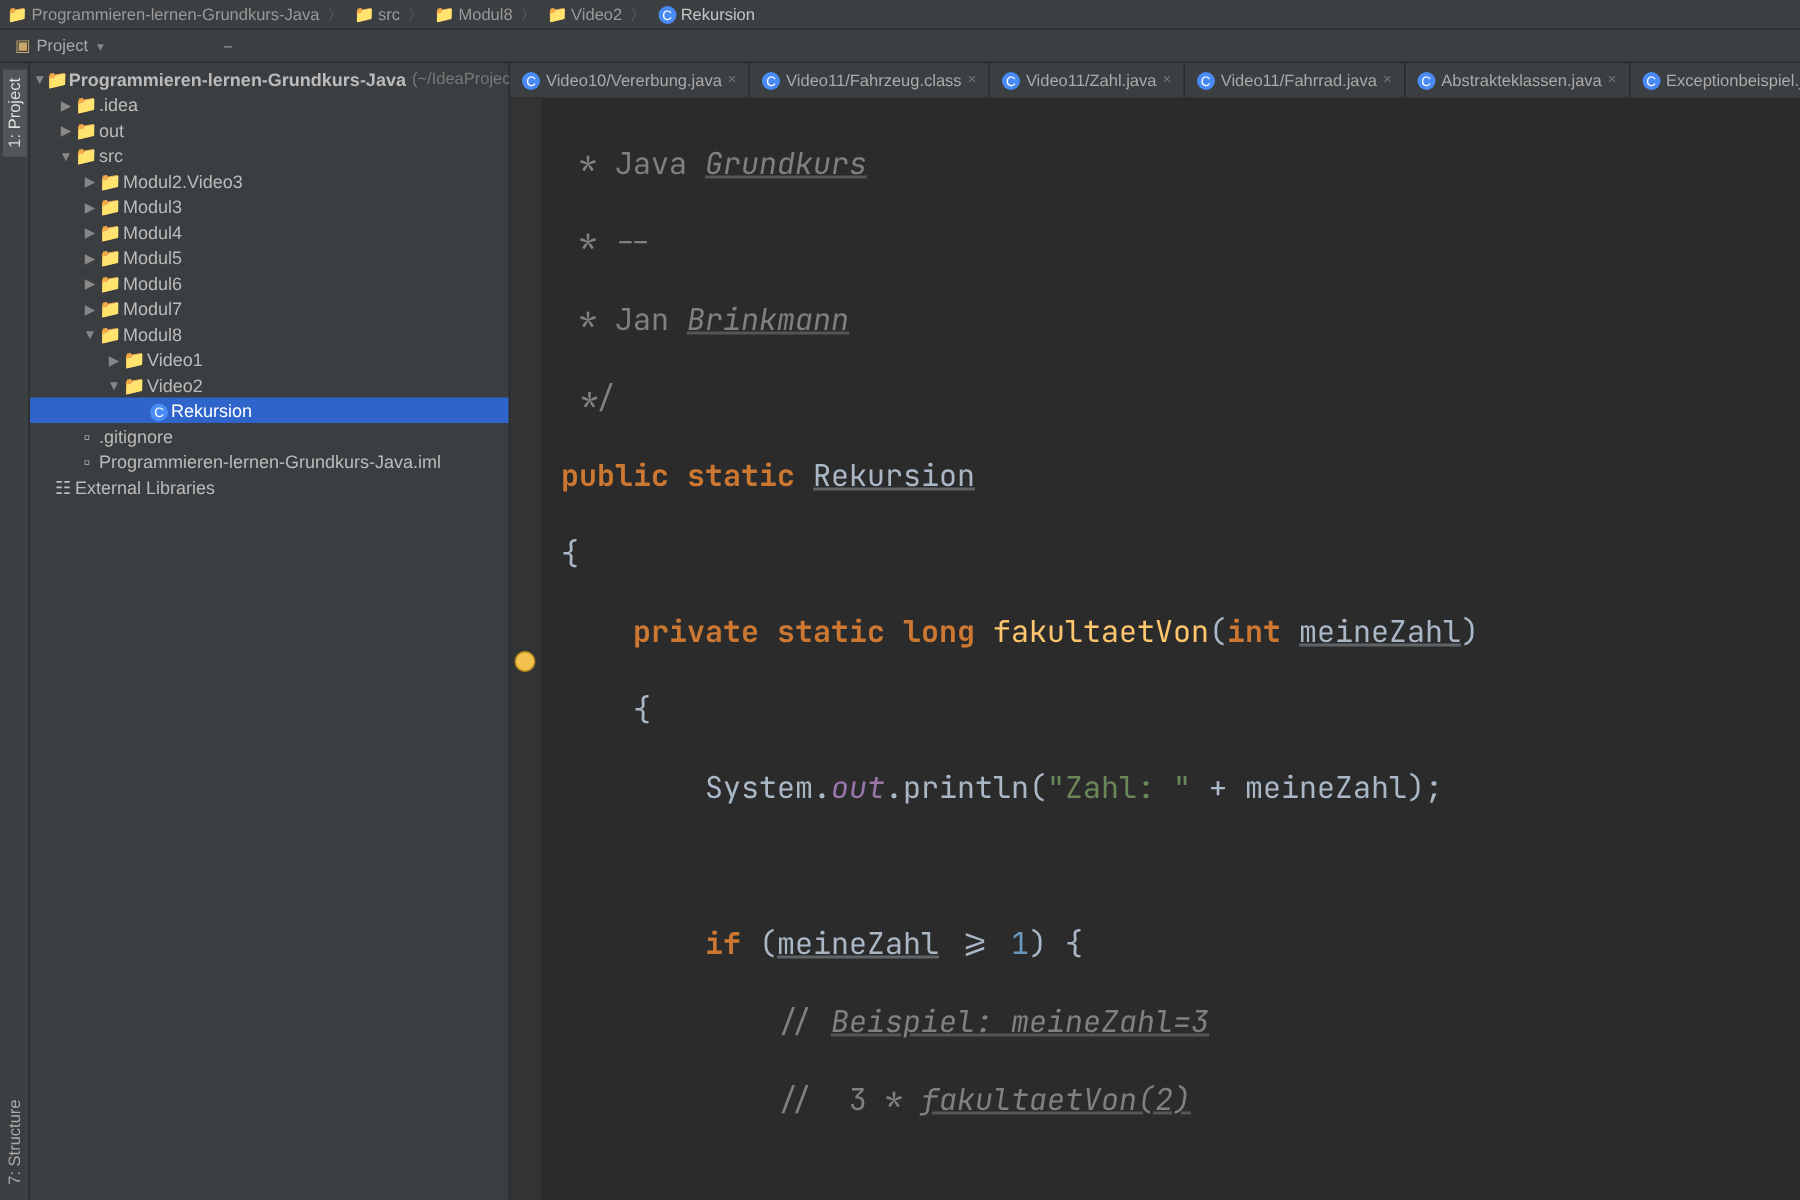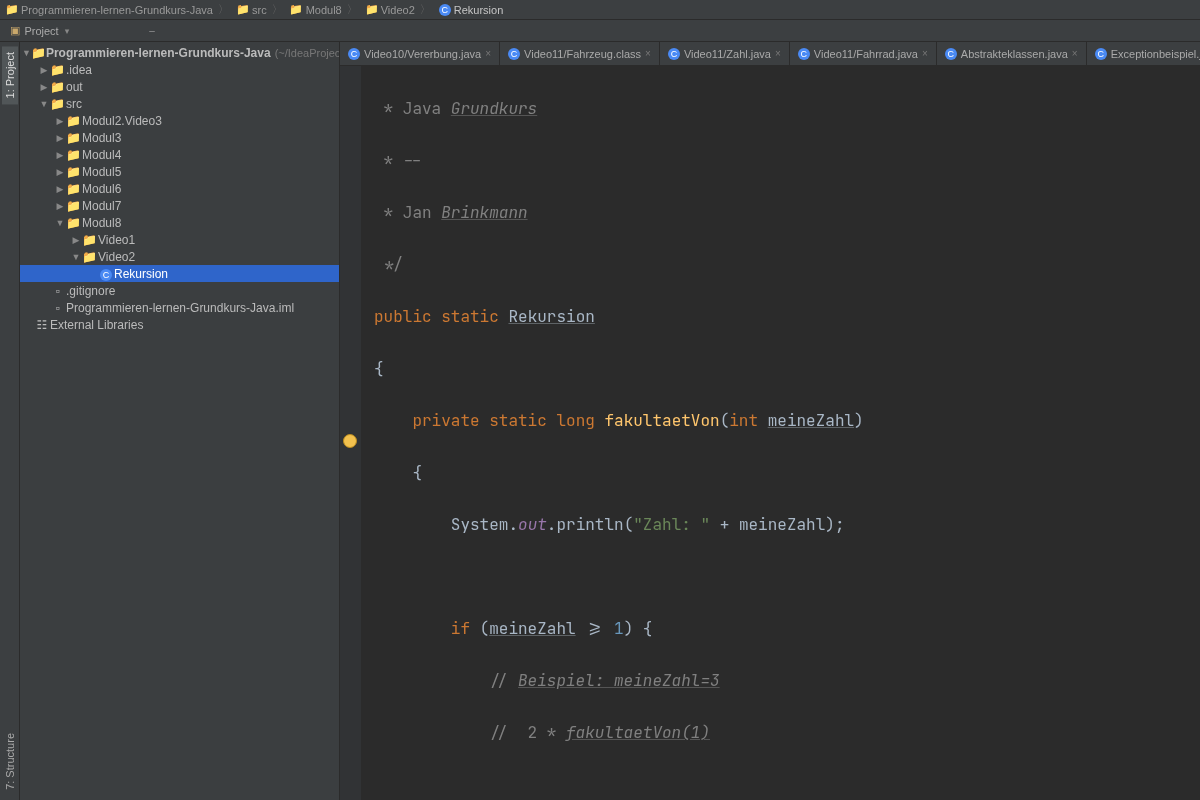--- a/index.html
+++ b/index.html
@@ -39,22 +39,22 @@
   .node .dim { color:#777; margin-left:4px; font-size:11px; }
 
   
   .editor { flex:1; display:flex; flex-direction:column; min-width:0; background:#2b2b2b; }
   .tabs { height:24px; background:#3c3f41; border-bottom:1px solid #2b2b2b; display:flex; align-items:stretch; overflow:hidden; }
   .tab { display:flex; align-items:center; gap:4px; padding:0 8px; font-size:11px; color:#aaa; border-right:1px solid #2b2b2b; cursor:pointer; }
   .tab .close { color:#777; font-size:10px; }
   .editor-body { flex:1; display:flex; min-height:0; }
   .gutter { width:22px; background:#313335; border-right:1px solid #2b2b2b; position:relative; }
   .bulb { position:absolute; left:3px; width:14px; height:14px; background:#f2c14e; border-radius:50%; border:1px solid #b98b1f; }
-  .code { flex:1; padding: 4px 12px 4px 12px; font-family: "JetBrains Mono","Consolas",monospace; font-size: 16px; line-height: 26px; color:#a9b7c6; white-space:pre; overflow:hidden; }
-  .c-kw { color:#cc7832; }
+  .code { flex:1; padding: 4px 12px 4px 12px; font-family: "JetBrains Mono","Consolas",monospace; font-size: 20px; line-height: 26px; color:#a9b7c6; white-space:pre; overflow:hidden; }
+  .c-kw { color:#cc7832;font-weight:bold; }
   .c-cls { color:#a9b7c6; text-decoration: underline; text-decoration-color:#5e6366; }
   .c-mthdef { color:#ffc66d;margin-top:20px; }
   .c-arg { color:#a9b7c6; text-decoration: underline; text-decoration-color:#5e6366;}
   .c-str { color:#6a8759; }
   .c-num { color:#6897bb; }
   .c-cm { color:#808080; }
   .c-cmi { color:#808080; font-style:italic; text-decoration: underline; text-decoration-color:#555;}
   .c-field { color:#9876aa; font-style:italic;}
   .line { display:block; height:26px; }
 </style>
@@ -239,21 +239,21 @@
 <span class="line"><span class="c-cm"> * Jan </span><span class="c-cmi">Brinkmann</span></span>
 <span class="line"><span class="c-cm"> */</span></span>
 <span class="line"><span class="c-kw">public</span> <span class="c-kw">static</span> <span class="c-cls">Rekursion</span></span>
 <span class="line">{</span>
 <span class="line">    <span class="c-kw">private</span> <span class="c-kw">static</span> <span class="c-kw">long</span> <span class="c-mthdef">fakultaetVon</span>(<span class="c-kw">int</span> <span class="c-arg">meineZahl</span>)</span>
 <span class="line">    {</span>
 <span class="line">        <span>System</span>.<span class="c-field">out</span>.<span>println</span>(<span class="c-str">"Zahl: "</span> + <span>meineZahl</span>);</span>
 <span class="line"> </span>
 <span class="line">        <span class="c-kw">if</span> (<span class="c-arg">meineZahl</span> <span>&gt;=</span> <span class="c-num">1</span>) {</span>
 <span class="line">            <span class="c-cm">// </span><span class="c-cmi">Beispiel: meineZahl=3</span></span>
-<span class="line">            <span class="c-cm">//  2 * </span><span class="c-cmi">fakultaetVon(1)</span></span>
+<span class="line">            <span class="c-cm">//  3 * </span><span class="c-cmi">fakultaetVon(2)</span></span>
 
 
 
 
 
 
 
 
 
 

